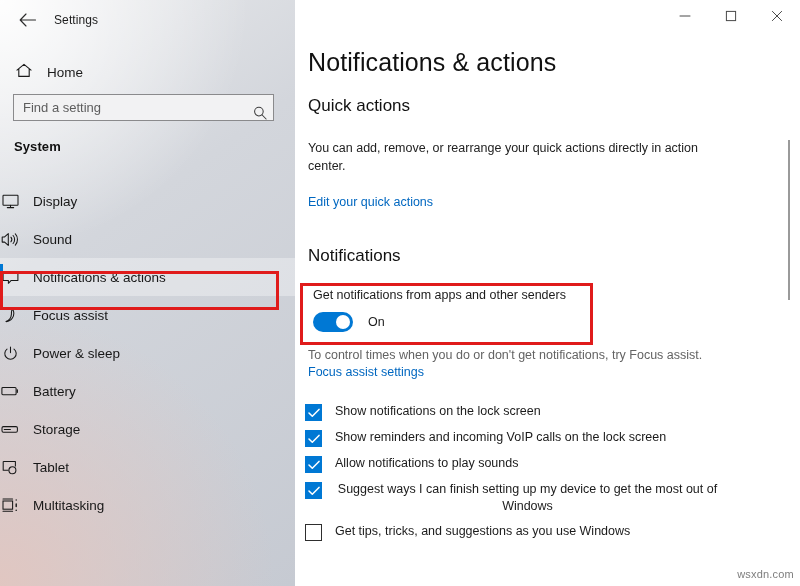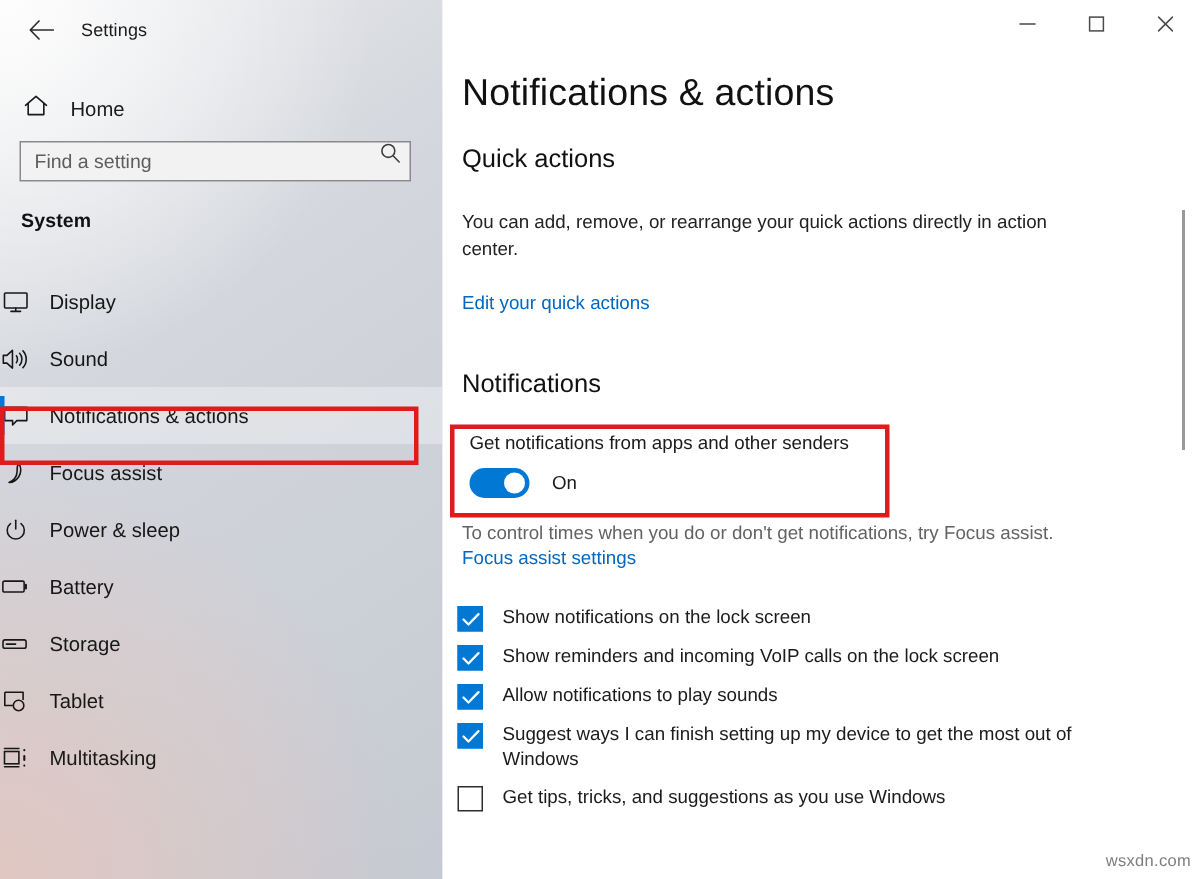--- a/index.html
+++ b/index.html
@@ -87,21 +87,21 @@
   .search-wrap {
     position: absolute;
     left: 13px;
     top: 94px;
     width: 261px;
     height: 27px;
     background: #f2f2f3;
     border: 1px solid #8a8a8c;
     box-sizing: border-box;
     display: flex;
-    align-items: flex-start;
+    align-items: flex-end;
   }
   .search-input {
     flex: 1;
     border: none;
     outline: none;
     background: transparent;
     font-family: "Liberation Sans", sans-serif;
     font-size: 13px;
     color: #3a3a3a;
     padding: 0 6px 0 9px;
@@ -291,20 +291,21 @@
   #cb-list {
     position: absolute;
     left: 10px;
     top: 403px;
     width: 480px;
   }
   .cb-row {
     display: flex;
     align-items: flex-start;
     margin-bottom: 8px;
+    text-align: center;
   }
   .cb-row:last-child { margin-bottom: 0; }
   .cb-box {
     width: 17px;
     height: 17px;
     box-sizing: border-box;
     border: 1.3px solid #2e2e2e;
     background: #ffffff;
     flex: 0 0 17px;
     margin-top: 1px;

